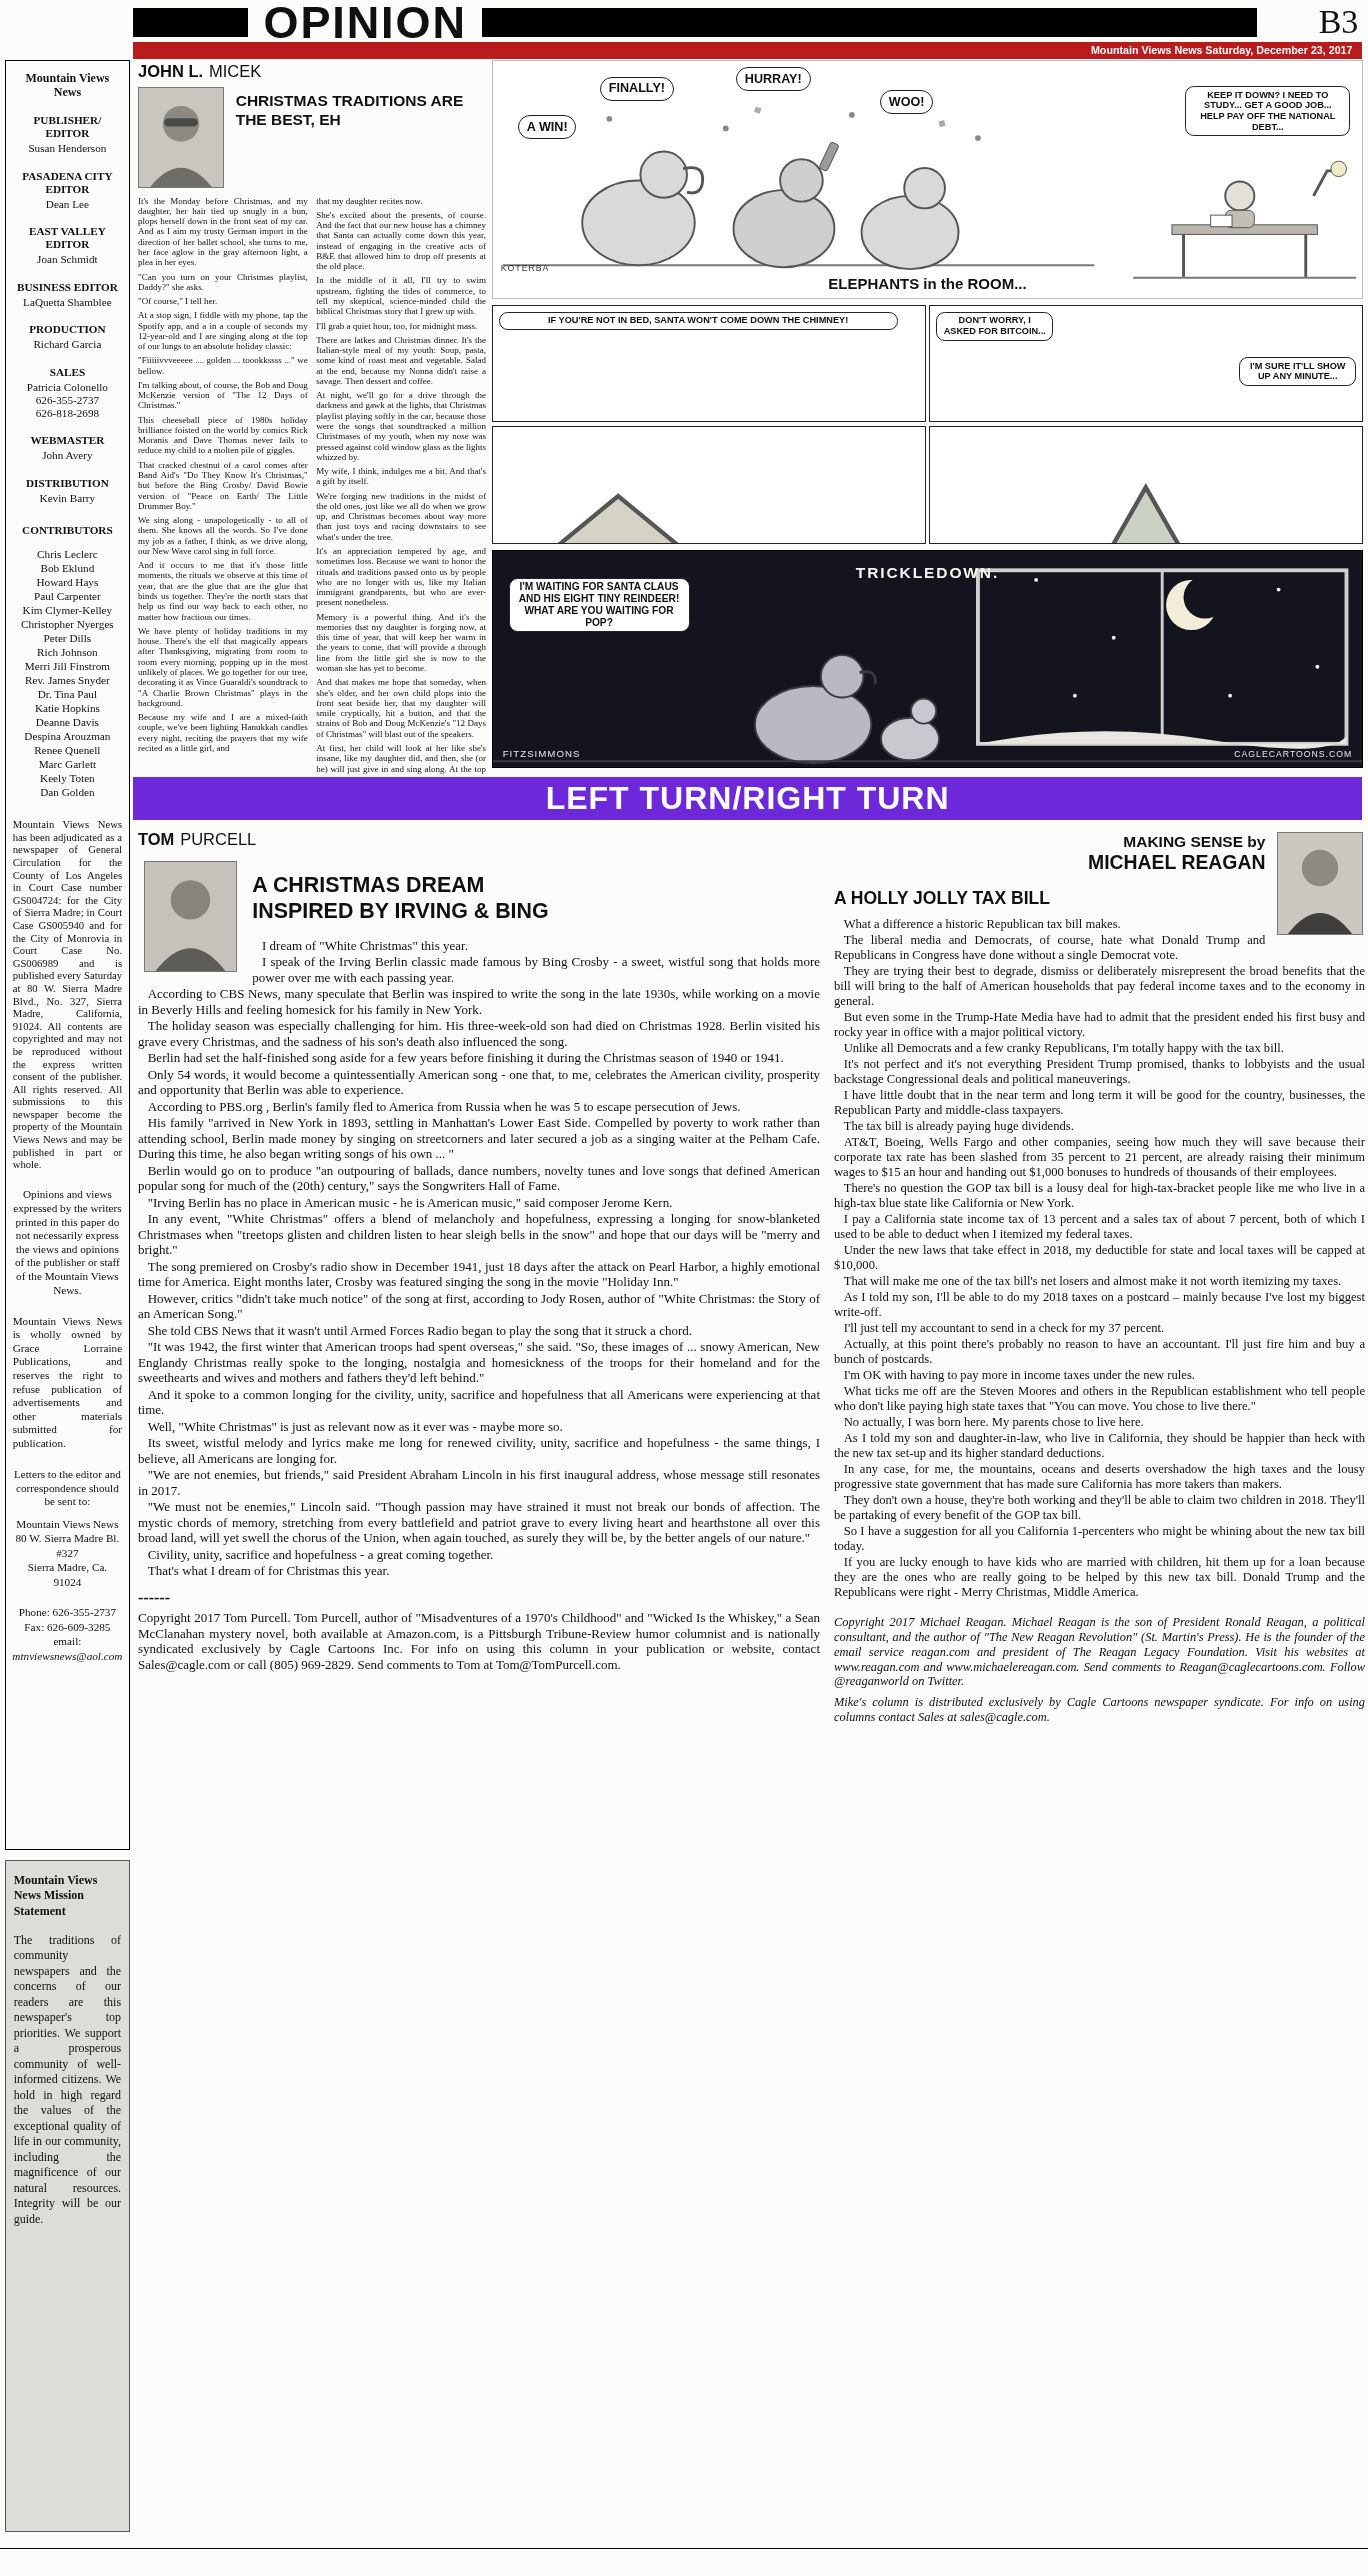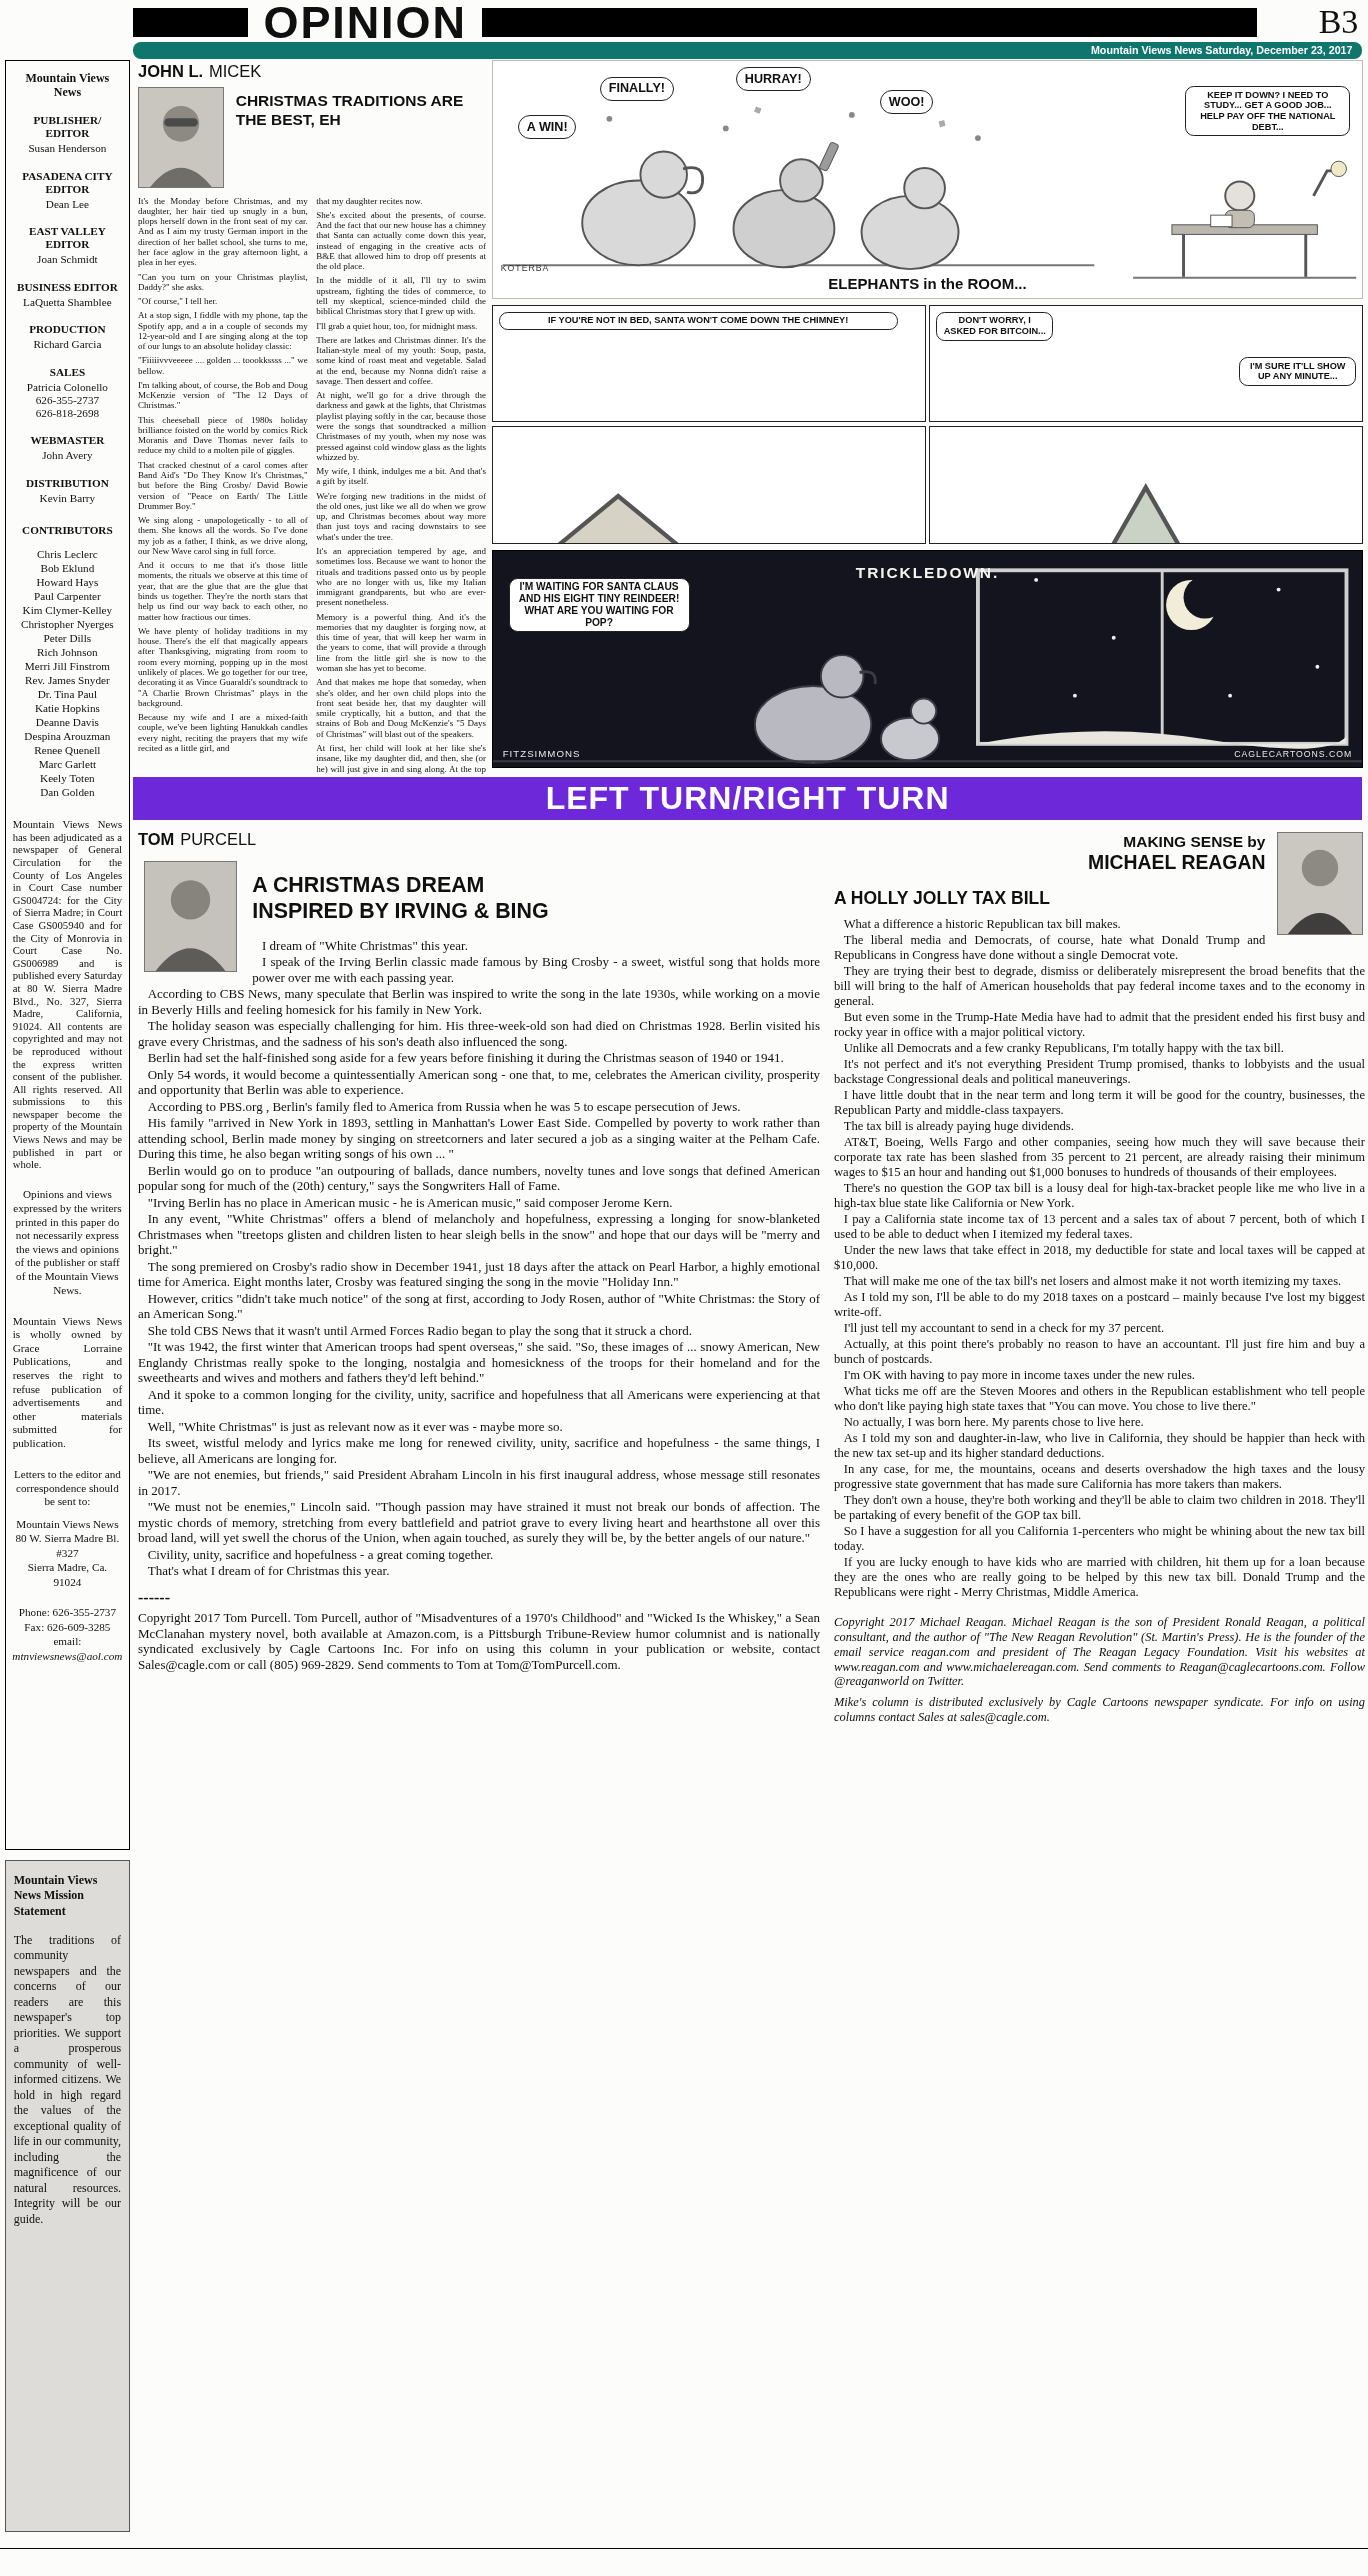--- a/index.html
+++ b/index.html
@@ -10,23 +10,23 @@
     font-family:"Liberation Serif", serif;
   }
 
   
   .hdr-row1 { position:absolute; left:133px; top:3.9px; right:5.8px; height:37px; display:flex; align-items:center; }
   .hdr-bar { background:#000; height:29px; }
   .hdr-bar.l { width:115px; }
   .hdr-bar.r { flex:1; }
   .hdr-opinion { font-family:"Liberation Sans", sans-serif; font-weight:bold; font-size:45px; letter-spacing:1.9px; padding:0 15.5px; line-height:37px; }
   .hdr-pageno { width:105px; text-align:right; font-size:34px; font-family:Liberation Serif, serif; padding-right:3.9px; }
-  .hdr-row2 { position:absolute; left:133px; top:42px; right:5.8px; height:16.5px; background:#0f766e; color:#fff;
+  .hdr-row2 { position:absolute; left:133px; top:42px; right:5.8px; height:16.5px; background:#b91c1c; color:#fff;
               font-family:"Liberation Sans", sans-serif; font-weight:bold; font-size:10.7px; line-height:16.5px;
-              text-align:right; padding-right:9.7px;border-radius:8px; }
+              text-align:right; padding-right:9.7px; }
 
   
   .sidebar { position:absolute; left:4.9px; top:60px; width:125px; height:1790px; border:1.9px solid #000;
              padding:9.7px 4.9px; text-align:center; font-size:11.2px; line-height:13px; overflow:hidden; }
   .sb-title { font-weight:bold; font-size:12px; line-height:14.6px; margin-bottom:3.9px; }
   .sb-role { font-weight:bold; margin-top:14.6px; white-space:pre-line; }
   .sb-name { white-space:pre-line; margin-top:1.9px; }
   .sb-label { font-weight:bold; margin:19.4px 0 9.7px; }
   .sb-contributors div { line-height:14px; }
   .sb-legal { text-align:justify; font-size:10.7px; line-height:12.6px; margin-top:19.4px; padding:0 1.9px; }
@@ -225,21 +225,21 @@
           <p>that my daughter recites now.</p>
           <p>She's excited about the presents, of course. And the fact that our new house has a chimney that Santa can actually come down this year, instead of engaging in the creative acts of B&amp;E that allowed him to drop off presents at the old place.</p>
           <p>In the middle of it all, I'll try to swim upstream, fighting the tides of commerce, to tell my skeptical, science-minded child the biblical Christmas story that I grew up with.</p>
           <p>I'll grab a quiet hour, too, for midnight mass.</p>
           <p>There are latkes and Christmas dinner. It's the Italian-style meal of my youth: Soup, pasta, some kind of roast meat and vegetable. Salad at the end, because my Nonna didn't raise a savage. Then dessert and coffee.</p>
           <p>At night, we'll go for a drive through the darkness and gawk at the lights, that Christmas playlist playing softly in the car, because those were the songs that soundtracked a million Christmases of my youth, when my nose was pressed against cold window glass as the lights whizzed by.</p>
           <p>My wife, I think, indulges me a bit. And that's a gift by itself.</p>
           <p>We're forging new traditions in the midst of the old ones, just like we all do when we grow up, and Christmas becomes about way more than just toys and racing downstairs to see what's under the tree.</p>
           <p>It's an appreciation tempered by age, and sometimes loss. Because we want to honor the rituals and traditions passed onto us by people who are no longer with us, like my Italian immigrant grandparents, but who are ever-present nonetheless.</p>
           <p>Memory is a powerful thing. And it's the memories that my daughter is forging now, at this time of year, that will keep her warm in the years to come, that will provide a through line from the little girl she is now to the woman she has yet to become.</p>
-          <p>And that makes me hope that someday, when she's older, and her own child plops into the front seat beside her, that my daughter will smile cryptically, hit a button, and that the strains of Bob and Doug McKenzie's "5 Days of Christmas" will blast out of the speakers.</p>
+          <p>And that makes me hope that someday, when she's older, and her own child plops into the front seat beside her, that my daughter will smile cryptically, hit a button, and that the strains of Bob and Doug McKenzie's "12 Days of Christmas" will blast out of the speakers.</p>
           <p>At first, her child will look at her like she's insane, like my daughter did, and then, she (or he) will just give in and sing along. At the top of his or her little lungs.</p>
         </div>
     </div>
   </div>
 
   <div class="cartoons">
 
     <div class="cartoon" id="cartoon-elephants">
       <svg class="art" viewBox="0 0 896 246" preserveAspectRatio="none" aria-hidden="true">
         <line x1="10" y1="212" x2="620" y2="212" stroke="#777" stroke-width="2"></line>

